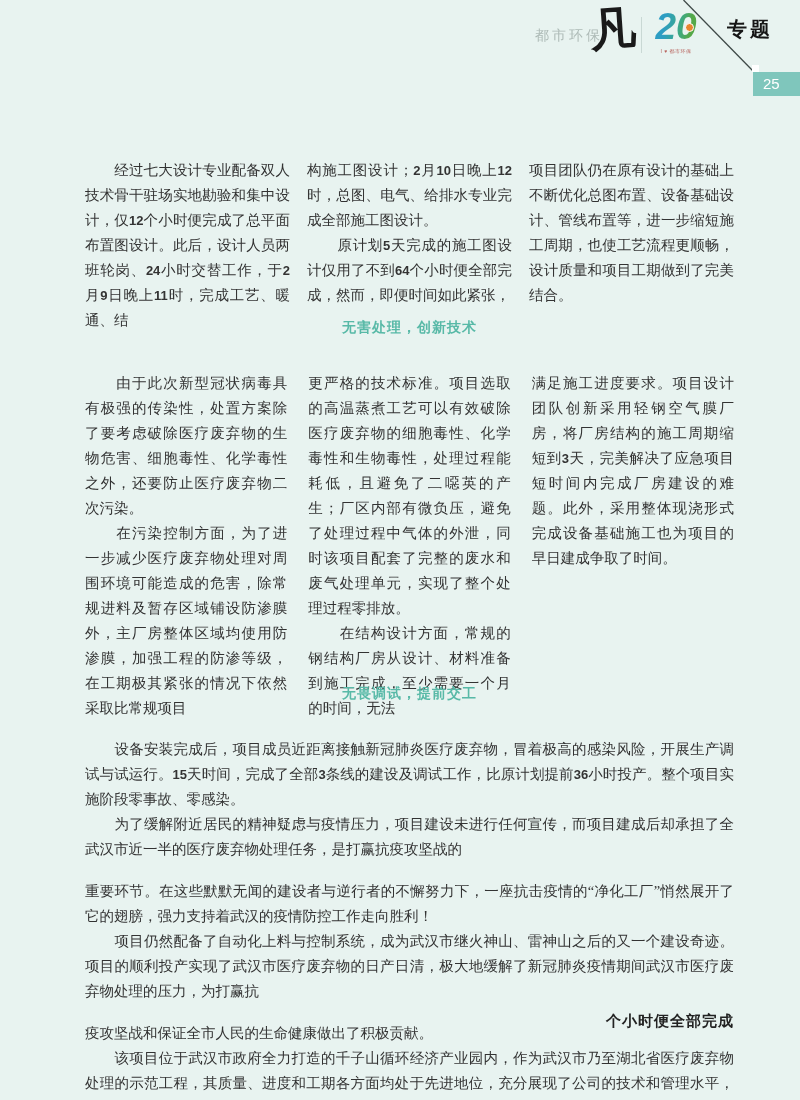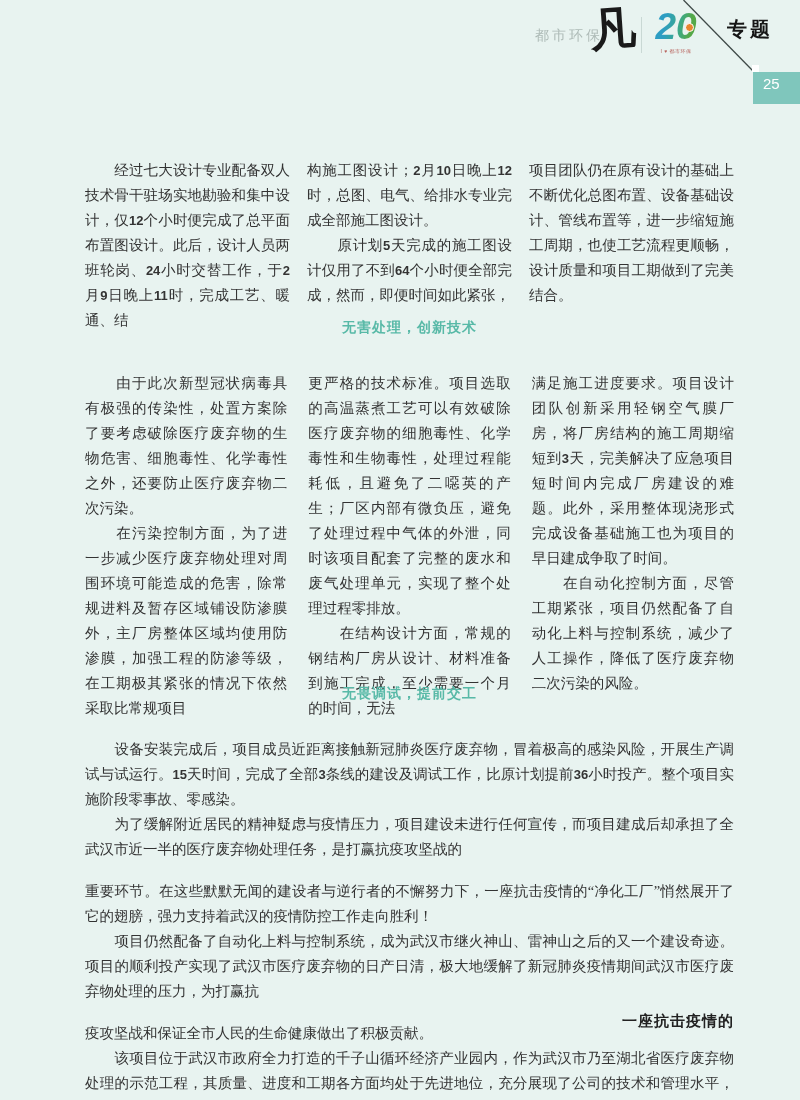--- a/index.html
+++ b/index.html
@@ -45,21 +45,21 @@
     font-size:5px; letter-spacing:.5px; color:#b7625c;
   }
   .section-tag {
     position:absolute; left:727px; top:16px;
     font-family:"Liberation Sans",sans-serif;
     font-size:20px; font-weight:bold; letter-spacing:3px; color:#161616;
   }
   .diag { position:absolute; left:683px; top:0; }
   .page-badge {
     position:absolute; left:753px; top:72px;
-    width:47px; height:32px;
+    width:47px; height:24px;
     background:#7fc6bc; color:#ffffff;
     font-family:"Liberation Sans",sans-serif;
     font-size:15px; line-height:24px; padding-left:10px;
   }
   .badge-notch {
     position:absolute; left:-1px; top:-7px;
     width:7px; height:7px; background:#ffffff;
   }
   
   .band {
@@ -136,33 +136,32 @@
     <div class="col">
       <p class="para">　　由于此次新型冠状病毒具有极强的传染性，处置方案除了要考虑破除医疗废弃物的生物危害、细胞毒性、化学毒性之外，还要防止医疗废弃物二次污染。</p>
       <p class="para">　　在污染控制方面，为了进一步减少医疗废弃物处理对周围环境可能造成的危害，除常规进料及暂存区域铺设防渗膜外，主厂房整体区域均使用防渗膜，加强工程的防渗等级，在工期极其紧张的情况下依然采取比常规项目</p>
     </div>
     <div class="col">
       <p class="para">更严格的技术标准。项目选取的高温蒸煮工艺可以有效破除医疗废弃物的细胞毒性、化学毒性和生物毒性，处理过程能耗低，且避免了二噁英的产生；厂区内部有微负压，避免了处理过程中气体的外泄，同时该项目配套了完整的废水和废气处理单元，实现了整个处理过程零排放。</p>
       <p class="para">　　在结构设计方面，常规的钢结构厂房从设计、材料准备到施工完成，至少需要一个月的时间，无法</p>
     </div>
     <div class="col">
       <p class="para">满足施工进度要求。项目设计团队创新采用轻钢空气膜厂房，将厂房结构的施工周期缩短到<span class="num">3</span>天，完美解决了应急项目短时间内完成厂房建设的难题。此外，采用整体现浇形式完成设备基础施工也为项目的早日建成争取了时间。</p>
-      <p class="para">　　在自动化控制方面，尽管工期紧张，项目仍然配备了自动化上料与控制系统，减少了人工操作，降低了医疗废弃物二次污染的风险。</p>
     </div>
   </div>
 
 <h2 class="section-heading heading2">无畏调试，提前交工</h2>
 <div class="band band3">
     <div class="col">
       <p class="para">　　设备安装完成后，项目成员近距离接触新冠肺炎医疗废弃物，冒着极高的感染风险，开展生产调试与试运行。<span class="num">15</span>天时间，完成了全部<span class="num">3</span>条线的建设及调试工作，比原计划提前<span class="num">36</span>小时投产。整个项目实施阶段零事故、零感染。</p>
       <p class="para">　　为了缓解附近居民的精神疑虑与疫情压力，项目建设未进行任何宣传，而项目建成后却承担了全武汉市近一半的医疗废弃物处理任务，是打赢抗疫攻坚战的</p>
     </div>
     <div class="col">
       <p class="para">重要环节。在这些默默无闻的建设者与逆行者的不懈努力下，一座抗击疫情的“净化工厂”悄然展开了它的翅膀，强力支持着武汉的疫情防控工作走向胜利！</p>
       <p class="para">　　项目仍然配备了自动化上料与控制系统，成为武汉市继火神山、雷神山之后的又一个建设奇迹。项目的顺利投产实现了武汉市医疗废弃物的日产日清，极大地缓解了新冠肺炎疫情期间武汉市医疗废弃物处理的压力，为打赢抗</p>
     </div>
     <div class="col">
       <p class="para">疫攻坚战和保证全市人民的生命健康做出了积极贡献。</p>
       <p class="para">　　该项目位于武汉市政府全力打造的千子山循环经济产业园内，作为武汉市乃至湖北省医疗废弃物处理的示范工程，其质量、进度和工期各方面均处于先进地位，充分展现了公司的技术和管理水平，对开拓其他地区医废项目市场及其他市政项目市场具有重大意义。</p>
     </div>
   </div>
 
-<div class="byline">一座抗击疫情的</div>
+<div class="byline">个小时便全部完成</div>
 
 </body></html>

